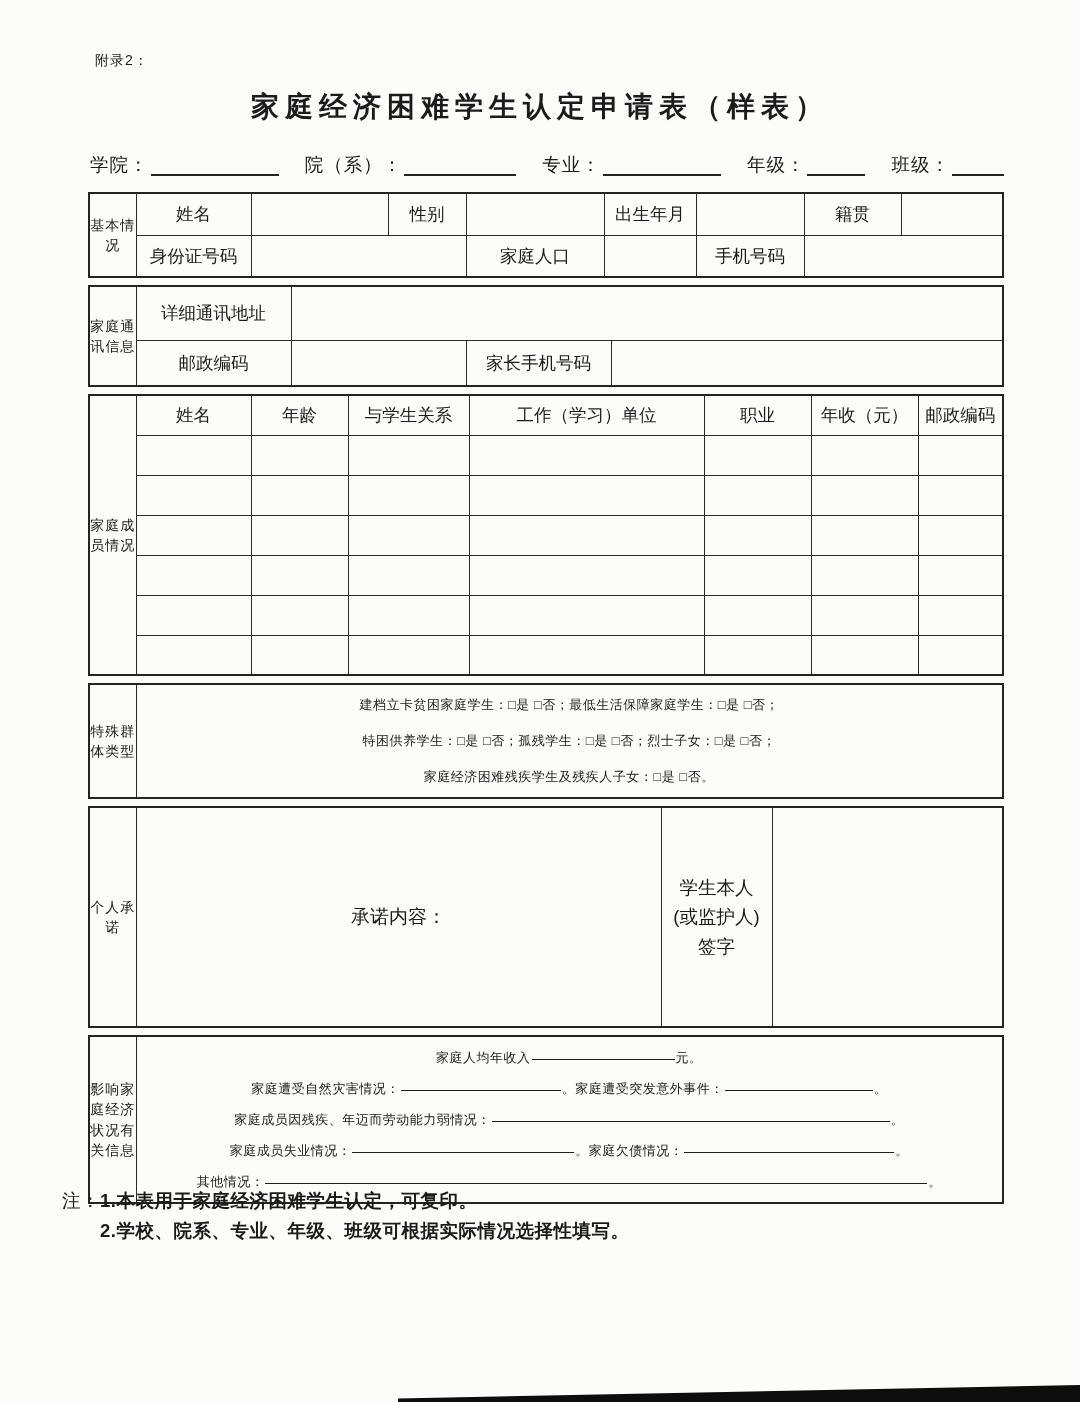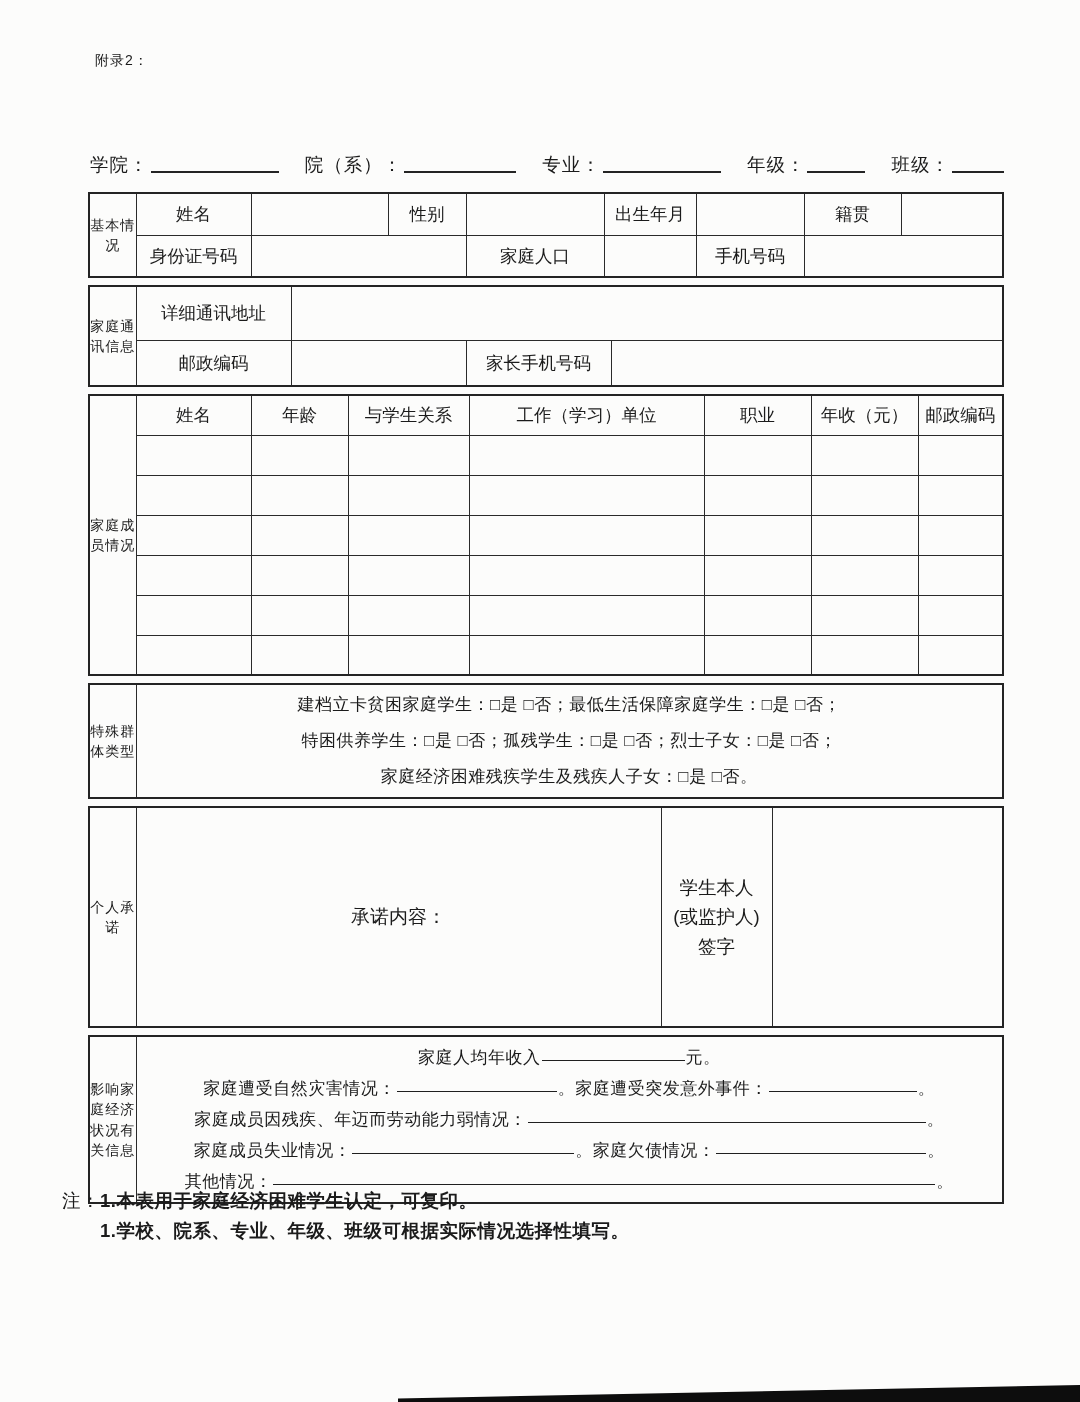--- a/index.html
+++ b/index.html
@@ -24,21 +24,21 @@
     position:absolute;left:0;right:0;top:88px;
     text-align:center;
     font-size:28px;font-weight:bold;letter-spacing:6px;
   }
   
   .top-fields{
     position:absolute;left:90px;top:152px;width:916px;
     display:flex;align-items:flex-end;justify-content:space-between;
     font-size:18.5px;white-space:nowrap;
   }
-  .field{display:inline-flex;align-items:flex-start;}
+  .field{display:inline-flex;align-items:flex-end;}
   .flabel{letter-spacing:1px;}
   .blank{
     display:inline-block;height:1em;
     border-bottom:2px solid #242424;
     margin:0 2px 1px 2px;
   }
   
   .form{position:absolute;left:88px;top:192px;width:914px;}
   table.sec{
     border-collapse:collapse;table-layout:fixed;
@@ -61,21 +61,21 @@
     font-size:14px;
   }
   .r42{height:42px;}
   .r54{height:54px;margin-left:16px;}
   .r46{height:46px;}
   .r40{height:40px;}
   
   td.textblock{
     text-align:left;vertical-align:middle;
     padding:10px 12px 10px 16px;
-    font-size:17px;
+    font-size:13px;
     margin-left:20px;
   }
   .cbline{line-height:36px;white-space:nowrap;letter-spacing:0.5px;}
   .fill-line{line-height:31px;white-space:nowrap;letter-spacing:0.5px;}
   .fill-line .blank{border-bottom:1.8px solid #1f1f1f;margin:0 1px 2px 1px;}
   
   td.commit-main{
     text-align:left;vertical-align:top;
     padding:14px 10px 0 18px;
     font-size:19px;height:218px;
@@ -95,20 +95,21 @@
     background:#0d0d0d;
     clip-path:polygon(0 80%,100% 6%,100% 100%,0 100%);
   }
 </style>
 </head>
 <body>
 
 <div class="sheet">
 
   <div class="appendix">附录2：</div>
+  <div class="title">家庭经济困难学生认定申请表（样表）</div>
 
   <div class="top-fields">
       <span class="field">
         <span class="flabel">学院：</span>
         <span class="blank" style="width: 128px;"></span>
       </span>
       <span class="field">
         <span class="flabel">院（系）：</span>
         <span class="blank" style="width: 112px;"></span>
       </span>
@@ -319,18 +320,18 @@
       </tr>
     </tbody>
       </table>
 
   </div>
 
   <div class="notes">
     <span class="prefix">注：</span>
     <div>
       <div class="note-item">1.本表用于家庭经济困难学生认定，可复印。</div>
-      <div class="note-item">1.学校、院系、专业、年级、班级可根据实际情况选择性填写。</div>
+      <div class="note-item">2.学校、院系、专业、年级、班级可根据实际情况选择性填写。</div>
     </div>
   </div>
 
   <div class="scan-bar"></div>
 </div>
 
 </body></html>

